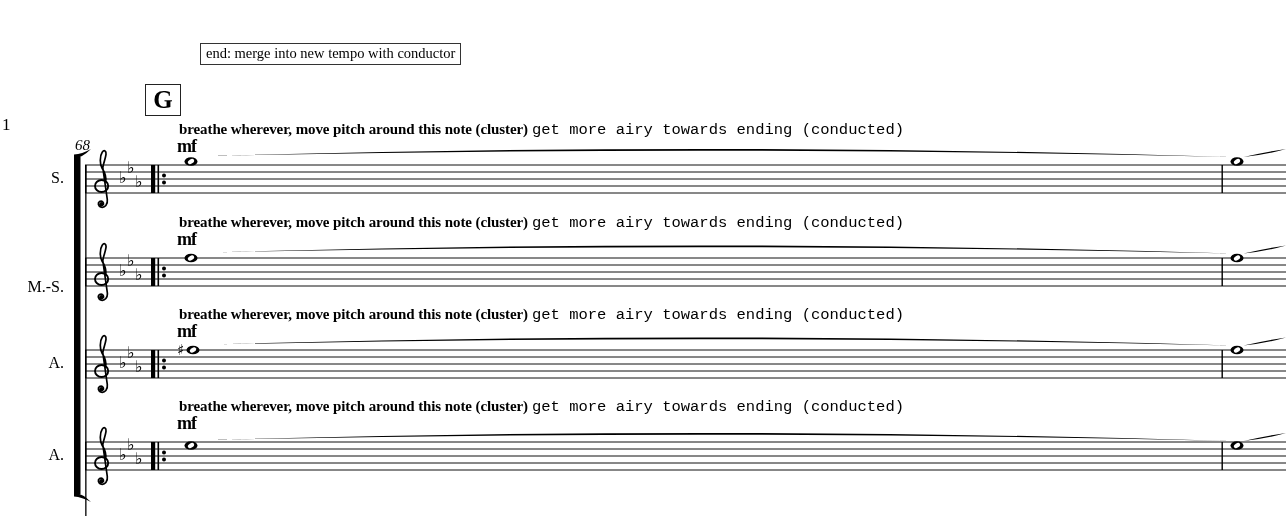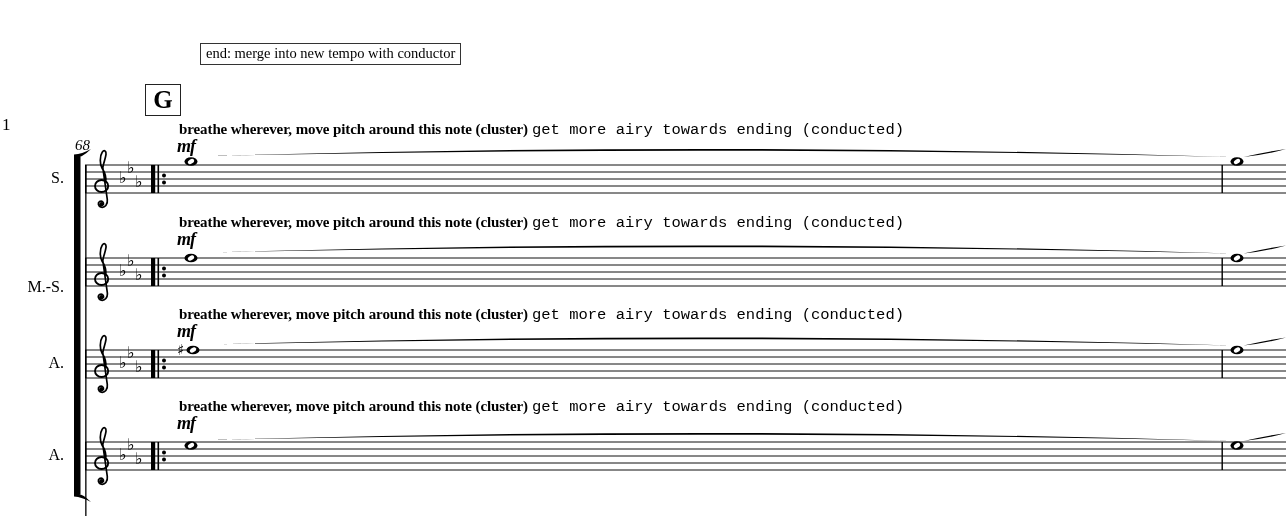--- a/index.html
+++ b/index.html
@@ -9,21 +9,21 @@
   #page-number{left:2px;top:115px;font-size:17px;}
   #boxed-instruction{left:200px;top:43px;border:1px solid #333;padding:1px 5px 2px 5px;
          font-size:14.5px;white-space:nowrap;background:#fff;}
   #rehearsal-box{left:145px;top:84px;width:34px;height:30px;border:1.5px solid #222;
          text-align:center;line-height:30px;font-size:25px;font-weight:bold;background:#fff;}
   #measure-number{left:75px;top:137px;font-size:15px;font-style:italic;}
   .staff-label{width:50px;text-align:right;font-size:16px;line-height:18px;}
   .instr{white-space:nowrap;font-size:15px;line-height:19px;}
   .instr .b{font-family:Liberation Serif, serif;font-weight:700;letter-spacing:-0.1px;margin-right:4px;}
   .instr .p{font-family:Liberation Mono, monospace;font-size:15.5px;}
-  .dyn{font-family:"Liberation Serif",serif;font-weight:bold;font-style:italic;font-size:18px;letter-spacing:-1px;}
+  .dyn{font-family:"Liberation Serif",serif;font-weight:bold;font-size:18px;letter-spacing:-1px;}
   svg{display:block;}
   .mus-glyph{font-family:"DejaVu Sans",sans-serif;}
 </style>
 </head>
 <body>
 
 <div id="score">
 
   <div id="page-number" class="abs">1</div>
 

